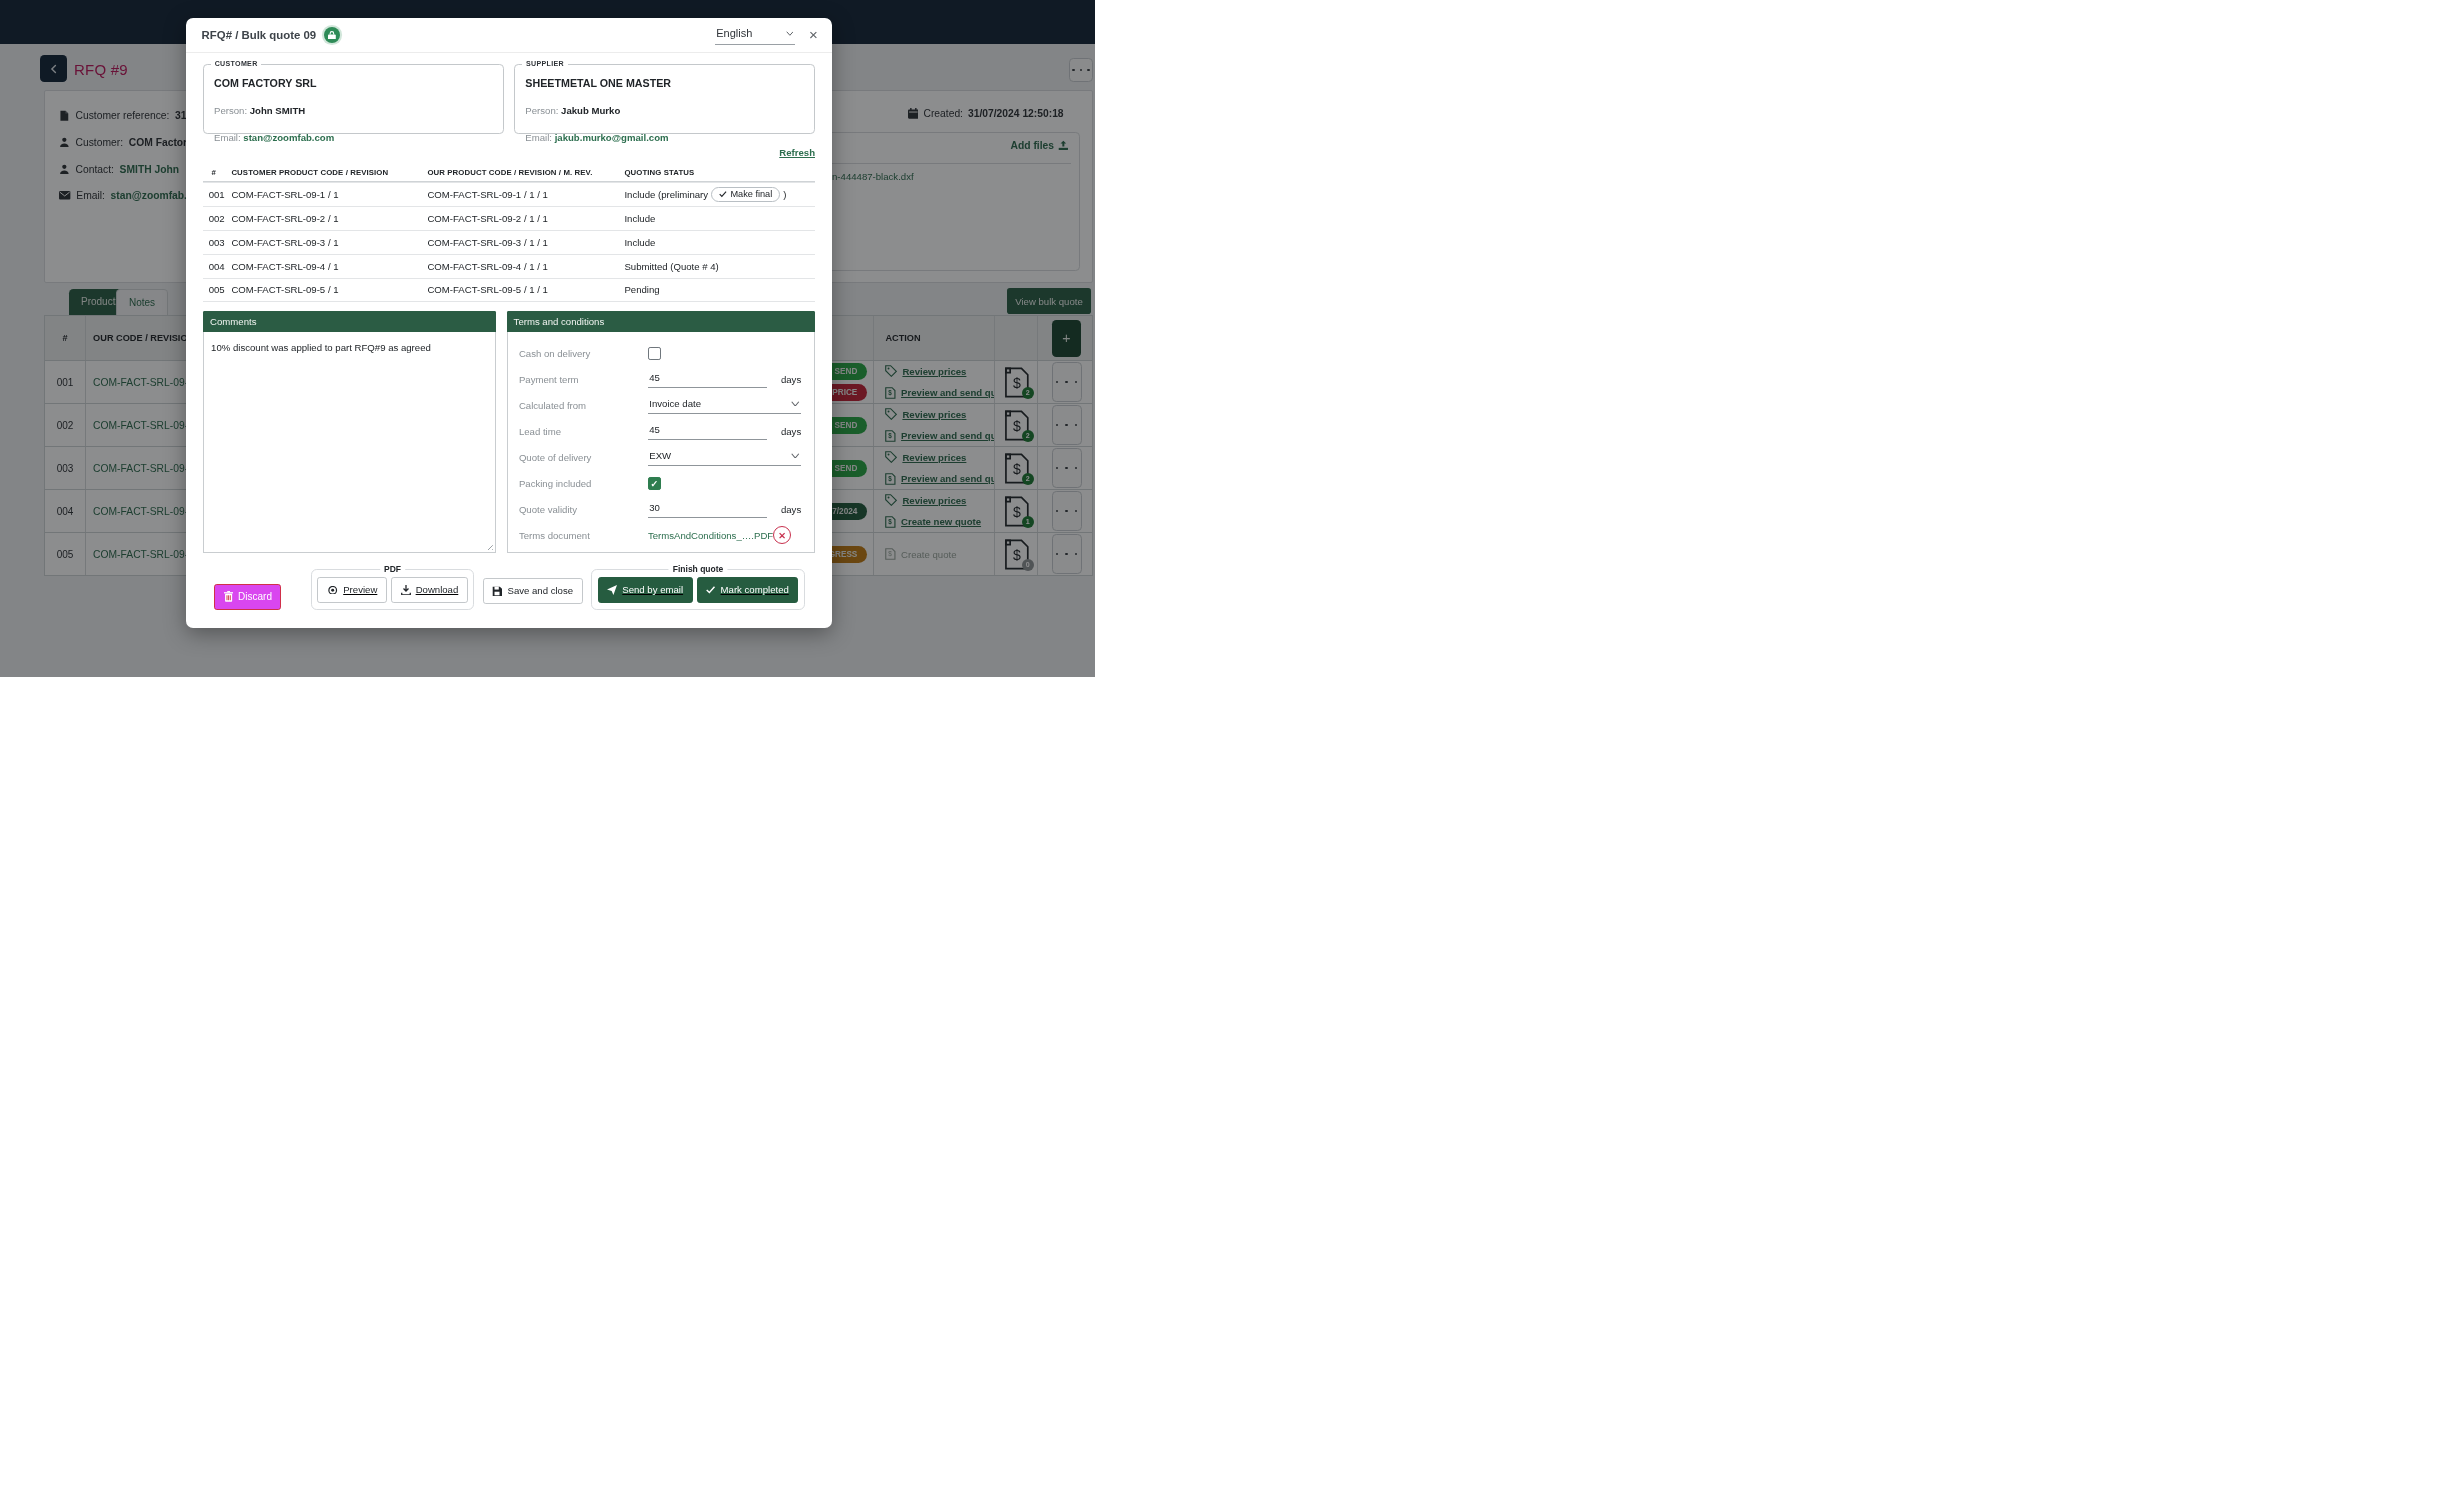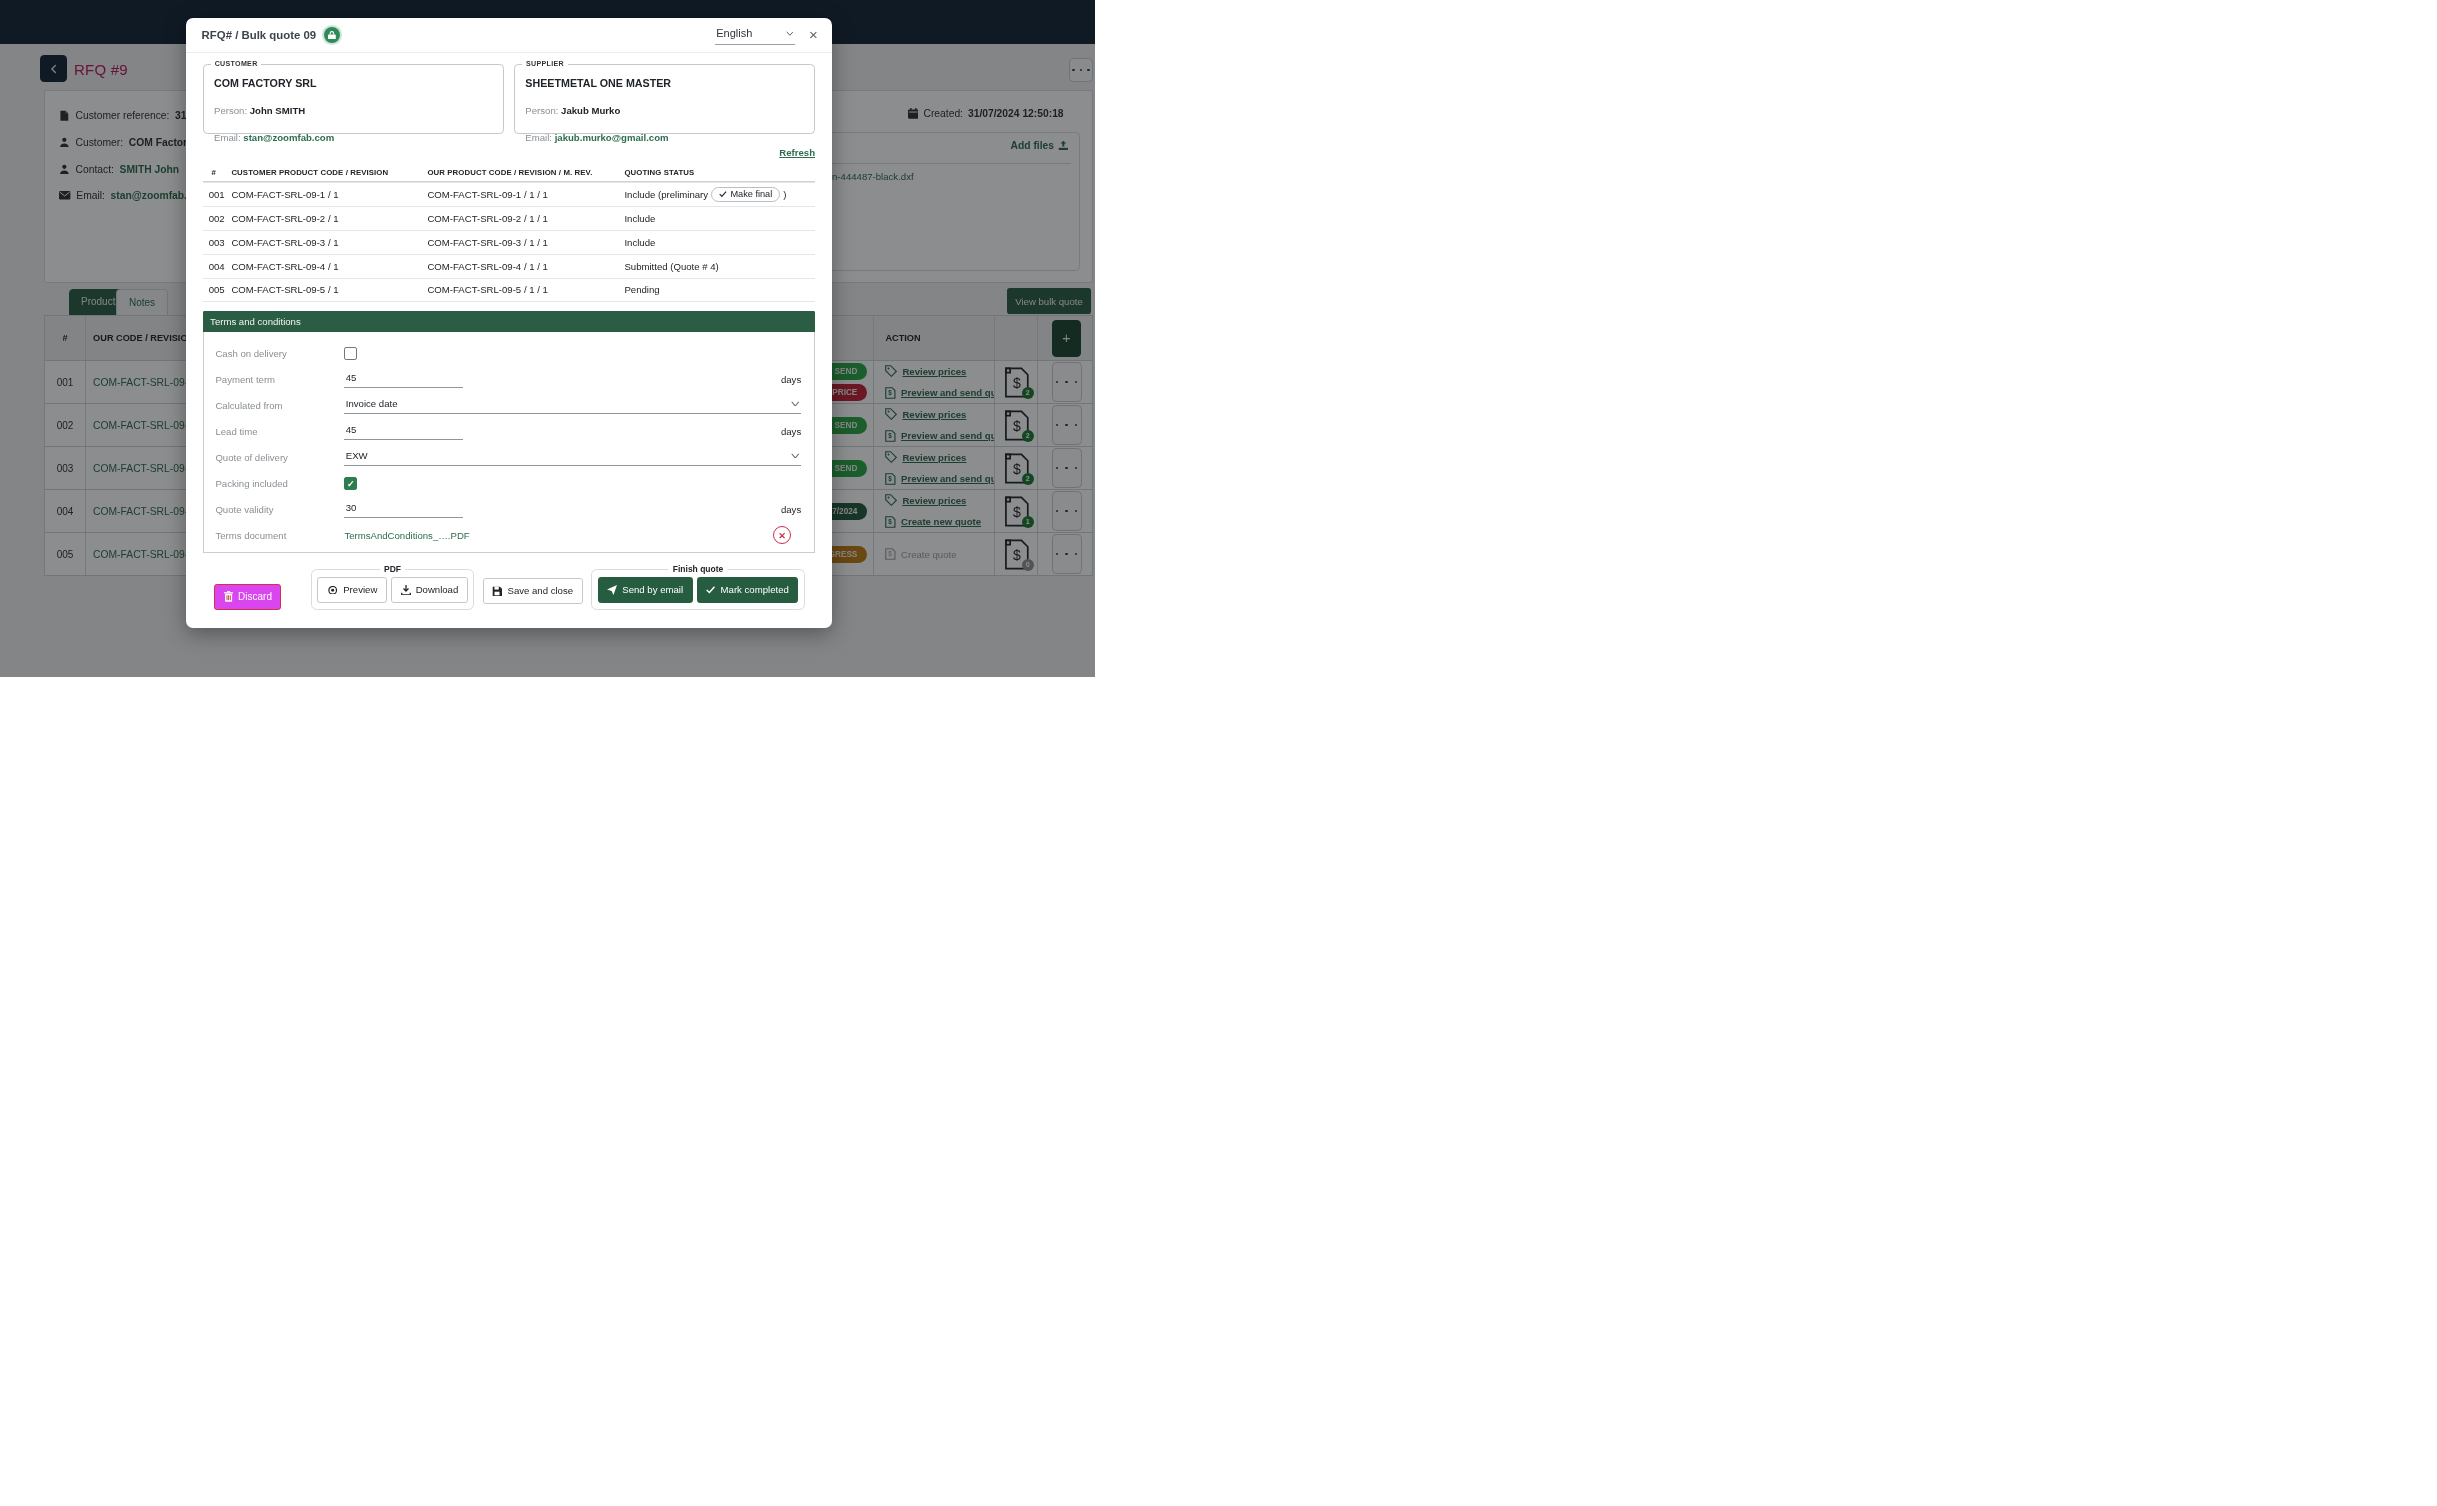--- a/index.html
+++ b/index.html
@@ -97,21 +97,21 @@
   .uinput { width:119px; border-bottom:0.7px solid #8f959a; font-size:9.6px; color:#212529; padding:1.4px 1.4px 3.6px 1.4px; }
   .suffix { margin-left:auto; font-size:9.6px; color:#212529; }
   .usel { flex:1; border-bottom:0.7px solid #8f959a; display:flex; align-items:center; justify-content:space-between; font-size:9.6px; color:#212529; padding:1.4px 1.4px 3.6px 1.4px; }
   .tdoc-link { color:#2c6e4e; font-size:9.6px; text-decoration:none; }
   .tdoc-x { width:18px; height:18px; border:1.1px solid #c8314e; border-radius:50%; color:#c8314e; font-size:9.2px; font-weight:bold; display:flex; align-items:center; justify-content:center; background:#fff; margin-left:auto; margin-right:10px; }
 
   .m-foot { display:flex; align-items:flex-end; padding:15.6px 10px 0 11.4px; }
   .btn { border-radius:2.8px; font-size:9.6px; display:inline-flex; align-items:center; justify-content:center; gap:5px; height:26px; border:0.7px solid #c4c8cb; background:#fff; color:#212529; padding:0 8.5px; }
   .btn.red { background:#d946ef; border-color:#d03049; color:#fff; font-size:10px; }
   .btn.dark { background:#265c40; border-color:#265c40; color:#fff; }
-  .foot-group { border:0.7px solid #d9dcdf; border-radius:5.7px; position:relative; padding:7.1px 5.7px 5.7px 5.7px; display:flex; gap:4.3px; }
+  .foot-group { border:0.7px solid #d9dcdf; border-radius:5.7px; position:relative; padding:7.1px 5.7px 5.7px 5.7px; display:flex; gap:4.3px;text-decoration:underline; }
   .fg-legend { position:absolute; top:-5.7px; left:50%; transform:translateX(-50%); background:#fff; padding:0 4.3px; font-size:8.5px; font-weight:bold; color:#212529; white-space:nowrap; }
   .spacer { flex:1; }
   svg { display:block; }
 </style>
 </head>
 <body>
 
 <div class="stage">
 
   <div>
@@ -519,20 +519,27 @@
         </div>
         <div class="irow">
           <div style="padding-left:5.7px">005</div>
           <div>COM-FACT-SRL-09-5 / 1</div>
           <div>COM-FACT-SRL-09-5 / 1 / 1</div>
           <div>Pending</div>
         </div>
       </div>
 
       <div class="panels">
+        <div class="panel">
+          <div class="panel-head">Comments</div>
+          <div class="panel-body">
+            <div class="comments-text">10% discount was applied to part RFQ#9 as agreed</div>
+            <div class="resize-grip"></div>
+          </div>
+        </div>
 
         <div class="panel">
           <div class="panel-head">Terms and conditions</div>
           <div class="panel-body" style="padding-top:7.8px">
             <div class="trow">
               <span class="tlabel">Cash on delivery</span>
               <span class="tctrl">
                   <span class="cb"></span>
                 </span>
             </div>

